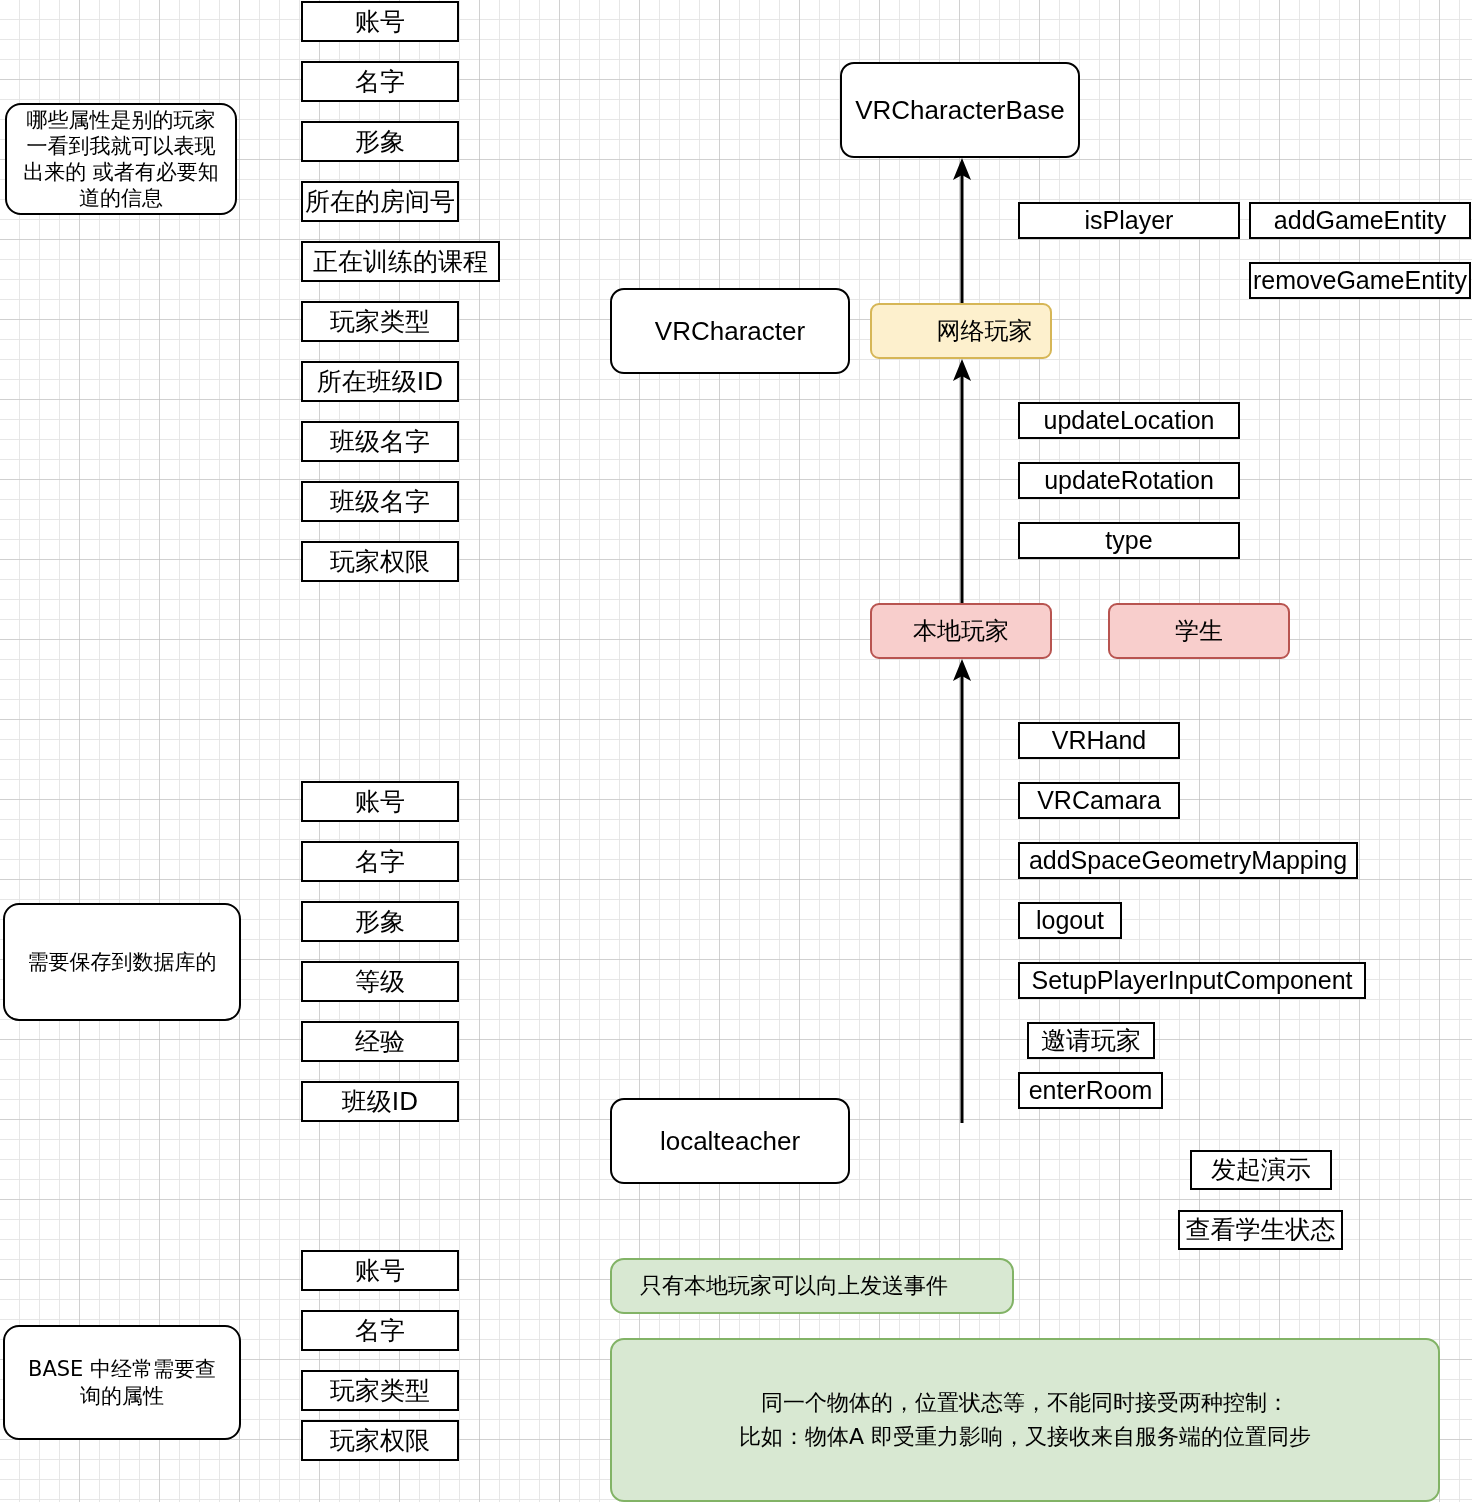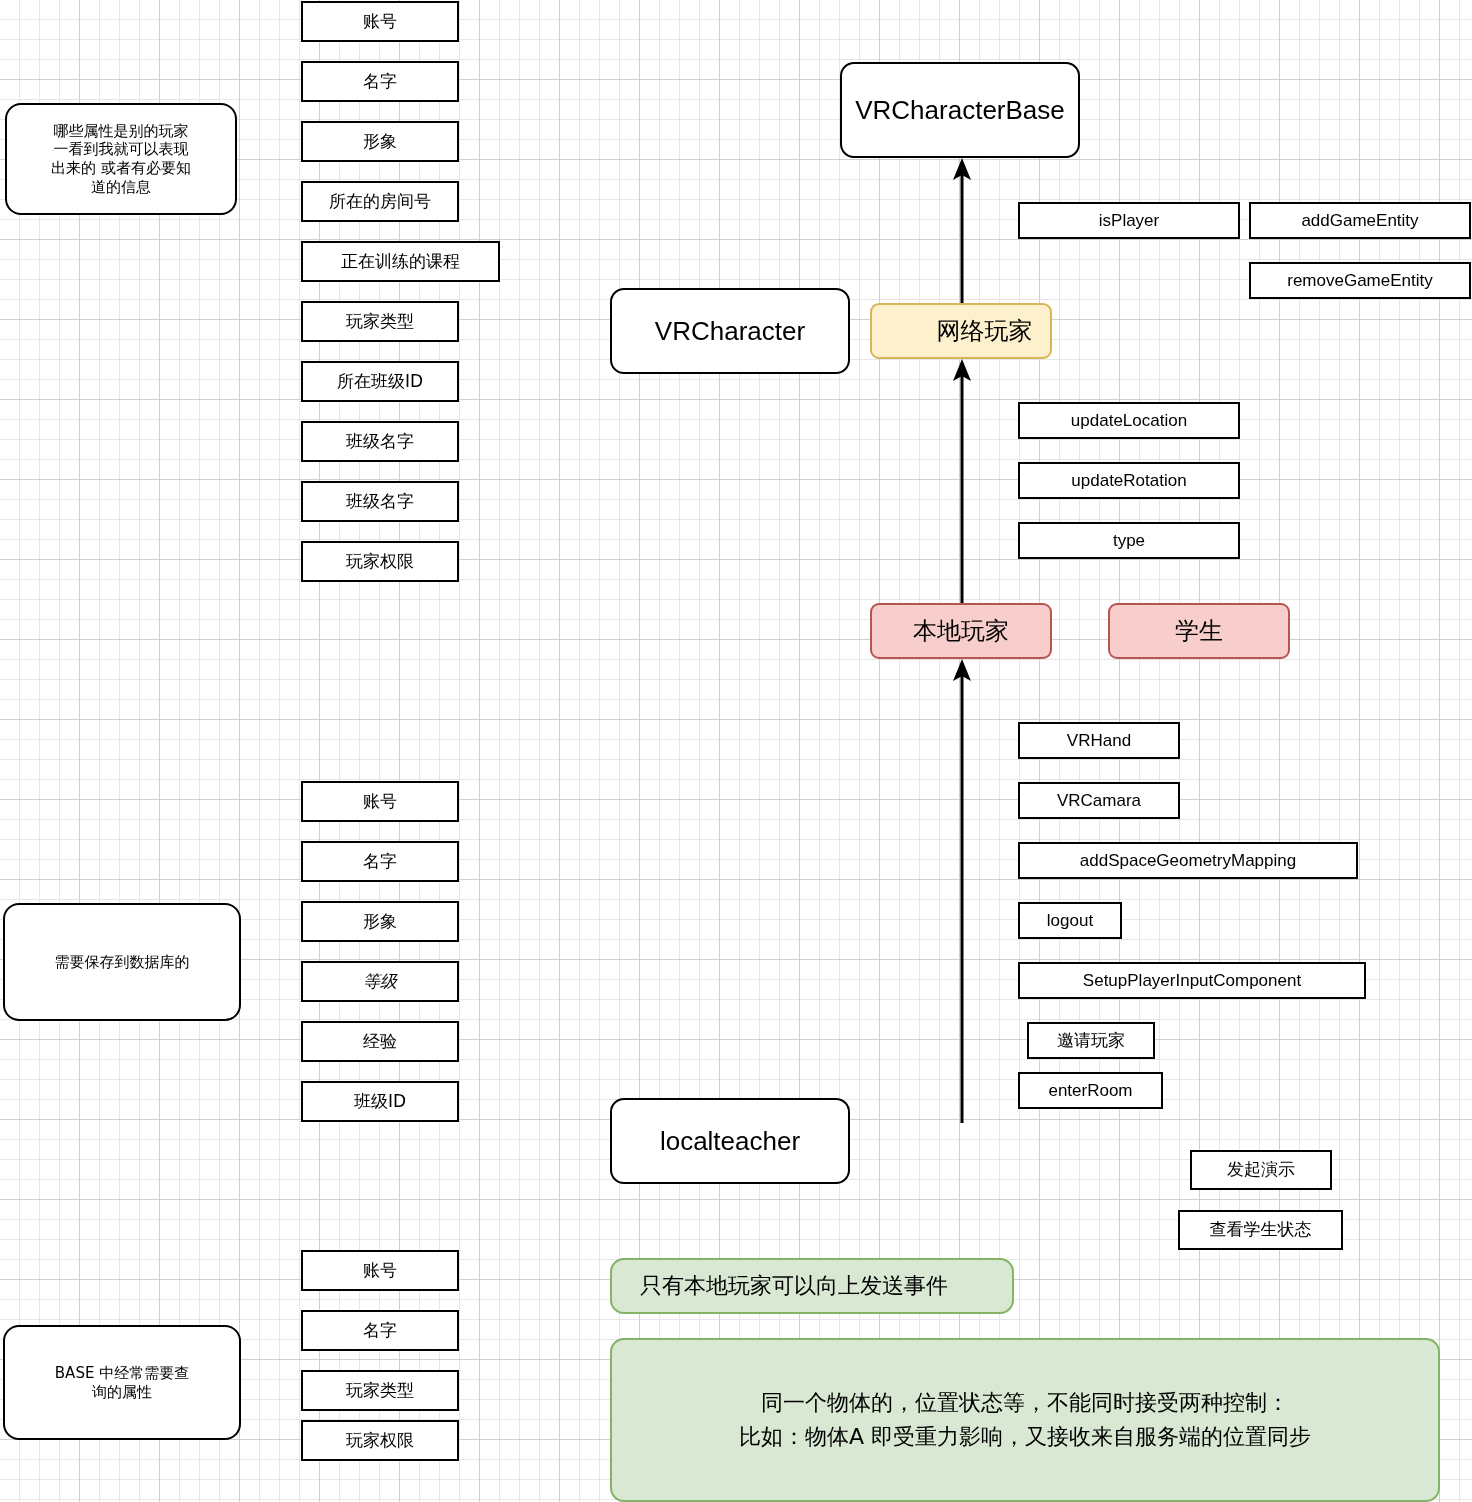--- a/index.html
+++ b/index.html
@@ -29,36 +29,36 @@
     justify-content:center;
     text-align:center;
     color:#000000;
     line-height:1.25;
     white-space:pre-line;
   }
   
   .rect{
     border:2.6px solid #000000;
     background:#ffffff;
-    font-size:17px;
+    font-size:25px;
   }
   .rect.cn{ font-family:"DejaVu Sans", sans-serif; }
   
   .classbox{
     border:2.6px solid #000000;
     border-radius:14px;
     background:#ffffff;
     font-size:26px;
   }
   
   .note{
     border:2.6px solid #000000;
     border-radius:16px;
     background:#ffffff;
-    font-size:15px;
+    font-size:21px;
     font-family:"DejaVu Sans", sans-serif;
     padding:6px 10px;
   }
   
   .tag{
     border-radius:9px;
     font-size:24px;
     font-family:"DejaVu Sans", sans-serif;
     border-width:2.2px;
     border-style:solid;
@@ -104,21 +104,21 @@
     <div class="node rect cn" style="left: 301px; top: 181px; width: 158px; height: 41px;">所在的房间号</div>
     <div class="node rect cn" style="left: 301px; top: 241px; width: 199px; height: 41px;">正在训练的课程</div>
     <div class="node rect cn" style="left: 301px; top: 301px; width: 158px; height: 41px;">玩家类型</div>
     <div class="node rect cn" style="left: 301px; top: 361px; width: 158px; height: 41px;">所在班级ID</div>
     <div class="node rect cn" style="left: 301px; top: 421px; width: 158px; height: 41px;">班级名字</div>
     <div class="node rect cn" style="left: 301px; top: 481px; width: 158px; height: 41px;">班级名字</div>
     <div class="node rect cn" style="left: 301px; top: 541px; width: 158px; height: 41px;">玩家权限</div>
     <div class="node rect cn" style="left: 301px; top: 781px; width: 158px; height: 41px;">账号</div>
     <div class="node rect cn" style="left: 301px; top: 841px; width: 158px; height: 41px;">名字</div>
     <div class="node rect cn" style="left: 301px; top: 901px; width: 158px; height: 41px;">形象</div>
-    <div class="node rect cn" style="left: 301px; top: 961px; width: 158px; height: 41px; font-style: italic;">等级</div>
+    <div class="node rect cn" style="left: 301px; top: 961px; width: 158px; height: 41px;">等级</div>
     <div class="node rect cn" style="left: 301px; top: 1021px; width: 158px; height: 41px;">经验</div>
     <div class="node rect cn" style="left: 301px; top: 1081px; width: 158px; height: 41px;">班级ID</div>
     <div class="node rect cn" style="left: 301px; top: 1250px; width: 158px; height: 41px;">账号</div>
     <div class="node rect cn" style="left: 301px; top: 1310px; width: 158px; height: 41px;">名字</div>
     <div class="node rect cn" style="left: 301px; top: 1370px; width: 158px; height: 41px;">玩家类型</div>
     <div class="node rect cn" style="left: 301px; top: 1420px; width: 158px; height: 41px;">玩家权限</div>
     <div class="node classbox" style="left: 840px; top: 62px; width: 240px; height: 96px;">VRCharacterBase</div>
     <div class="node classbox" style="left: 610px; top: 288px; width: 240px; height: 86px;">VRCharacter</div>
     <div class="node classbox" style="left: 610px; top: 1098px; width: 240px; height: 86px;">localteacher</div>
     <div class="node tag tag-yellow" style="left: 870px; top: 303px; width: 182px; height: 56px;">网络玩家</div>

